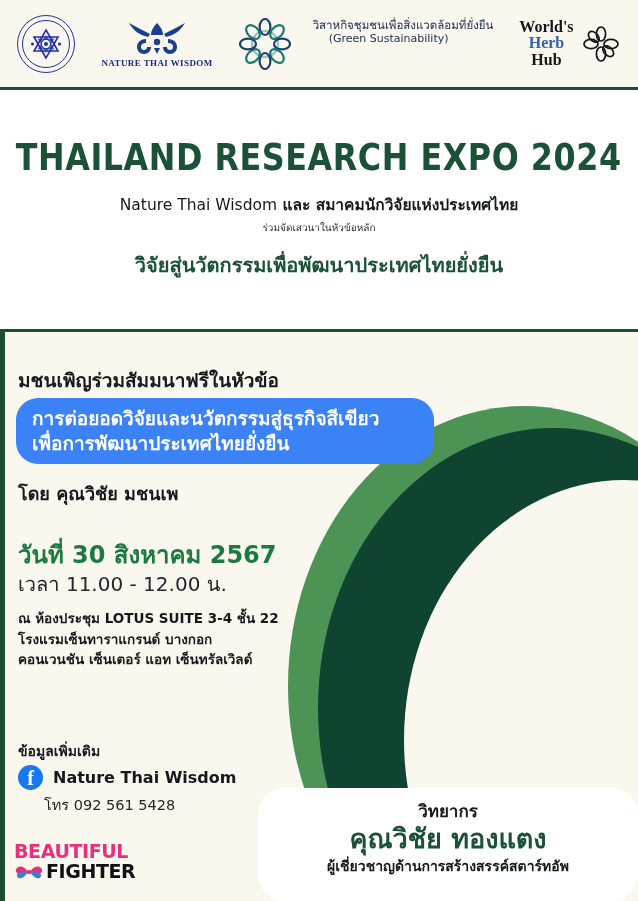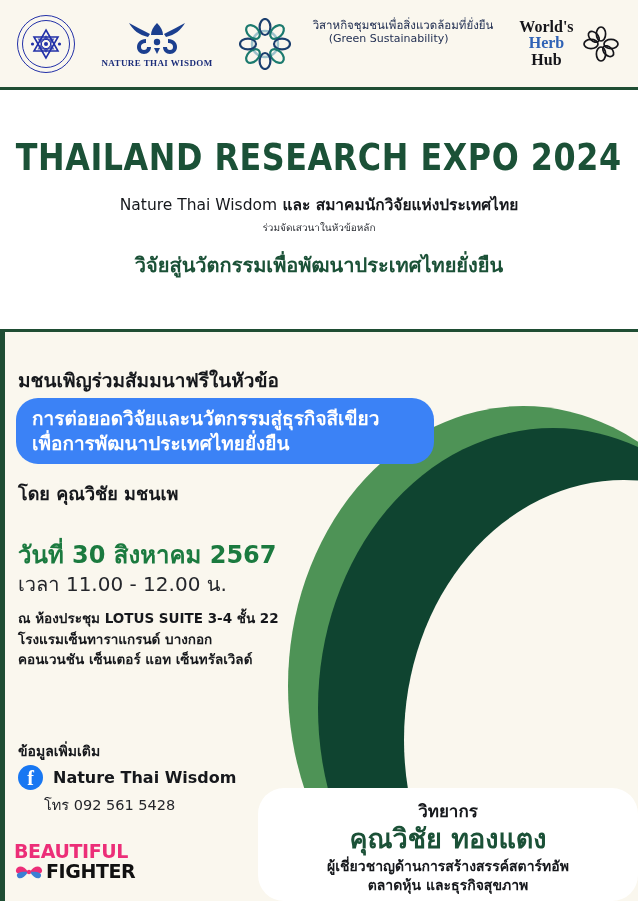--- a/index.html
+++ b/index.html
@@ -316,17 +316,16 @@
         <div class="word">FIGHTER</div>
       </div>
     </div>
   </div>
 
   <div class="speaker-card">
     <div class="sp-role">วิทยากร</div>
     <div class="sp-name">คุณวิชัย ทองแตง</div>
     <div class="sp-desc">
       <div>ผู้เชี่ยวชาญด้านการสร้างสรรค์สตาร์ทอัพ</div>
-      <div>ตลาดหุ้น และธุรกิจสุขภาพ</div>
     </div>
   </div>
 
 </div>
 
 </body></html>

